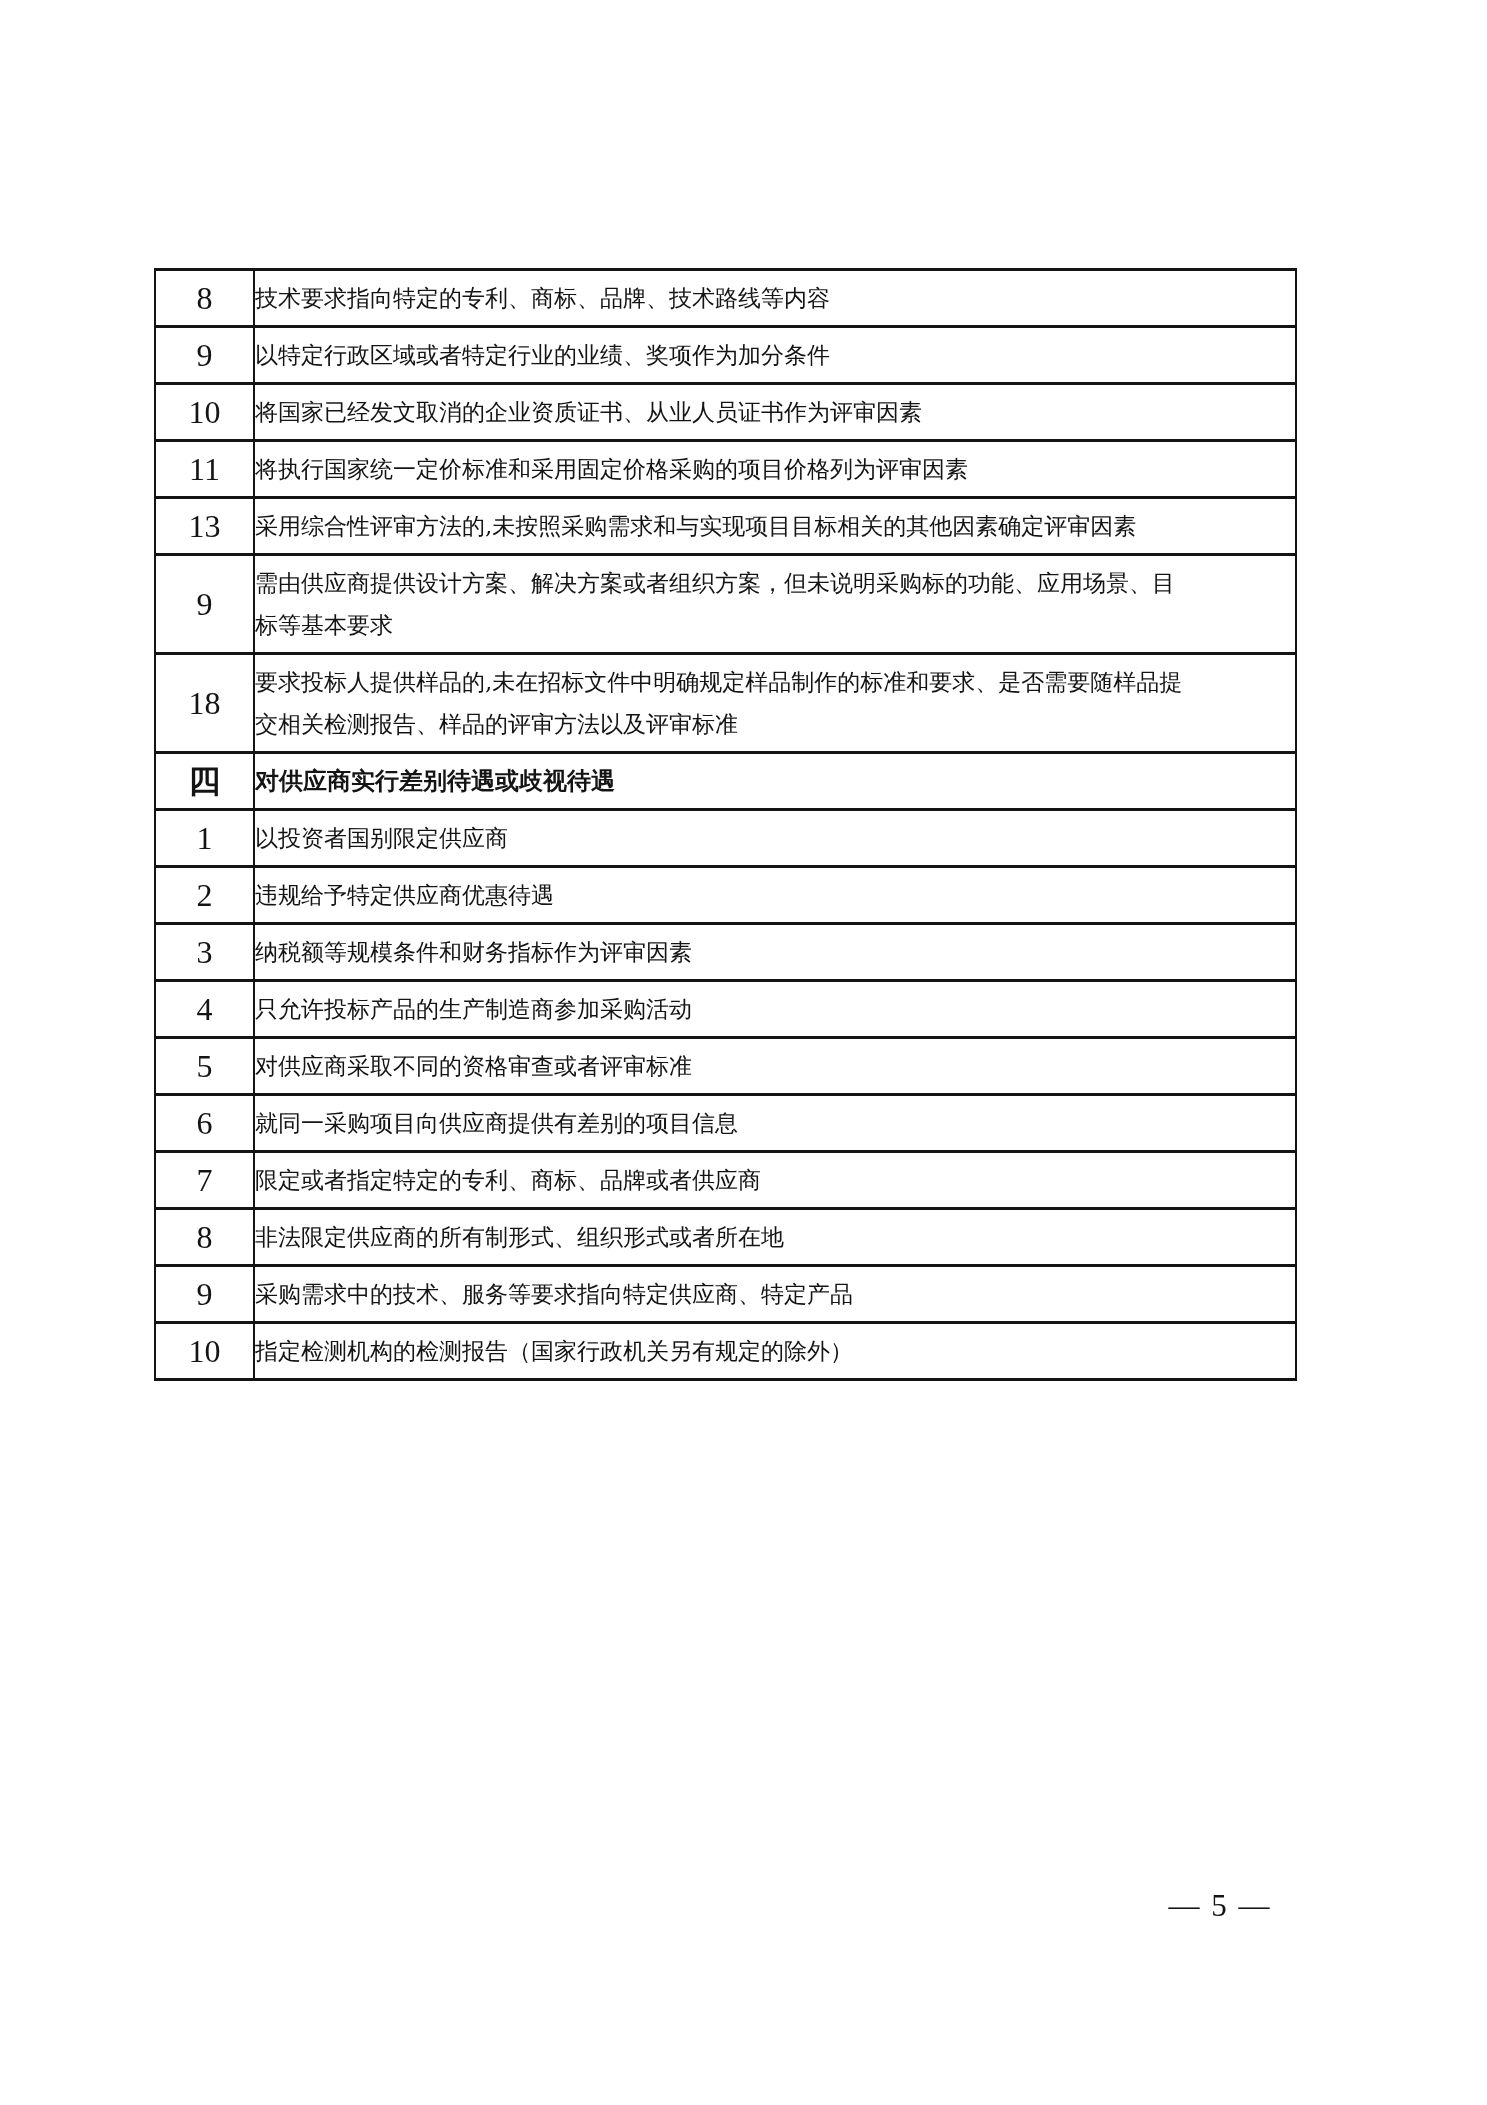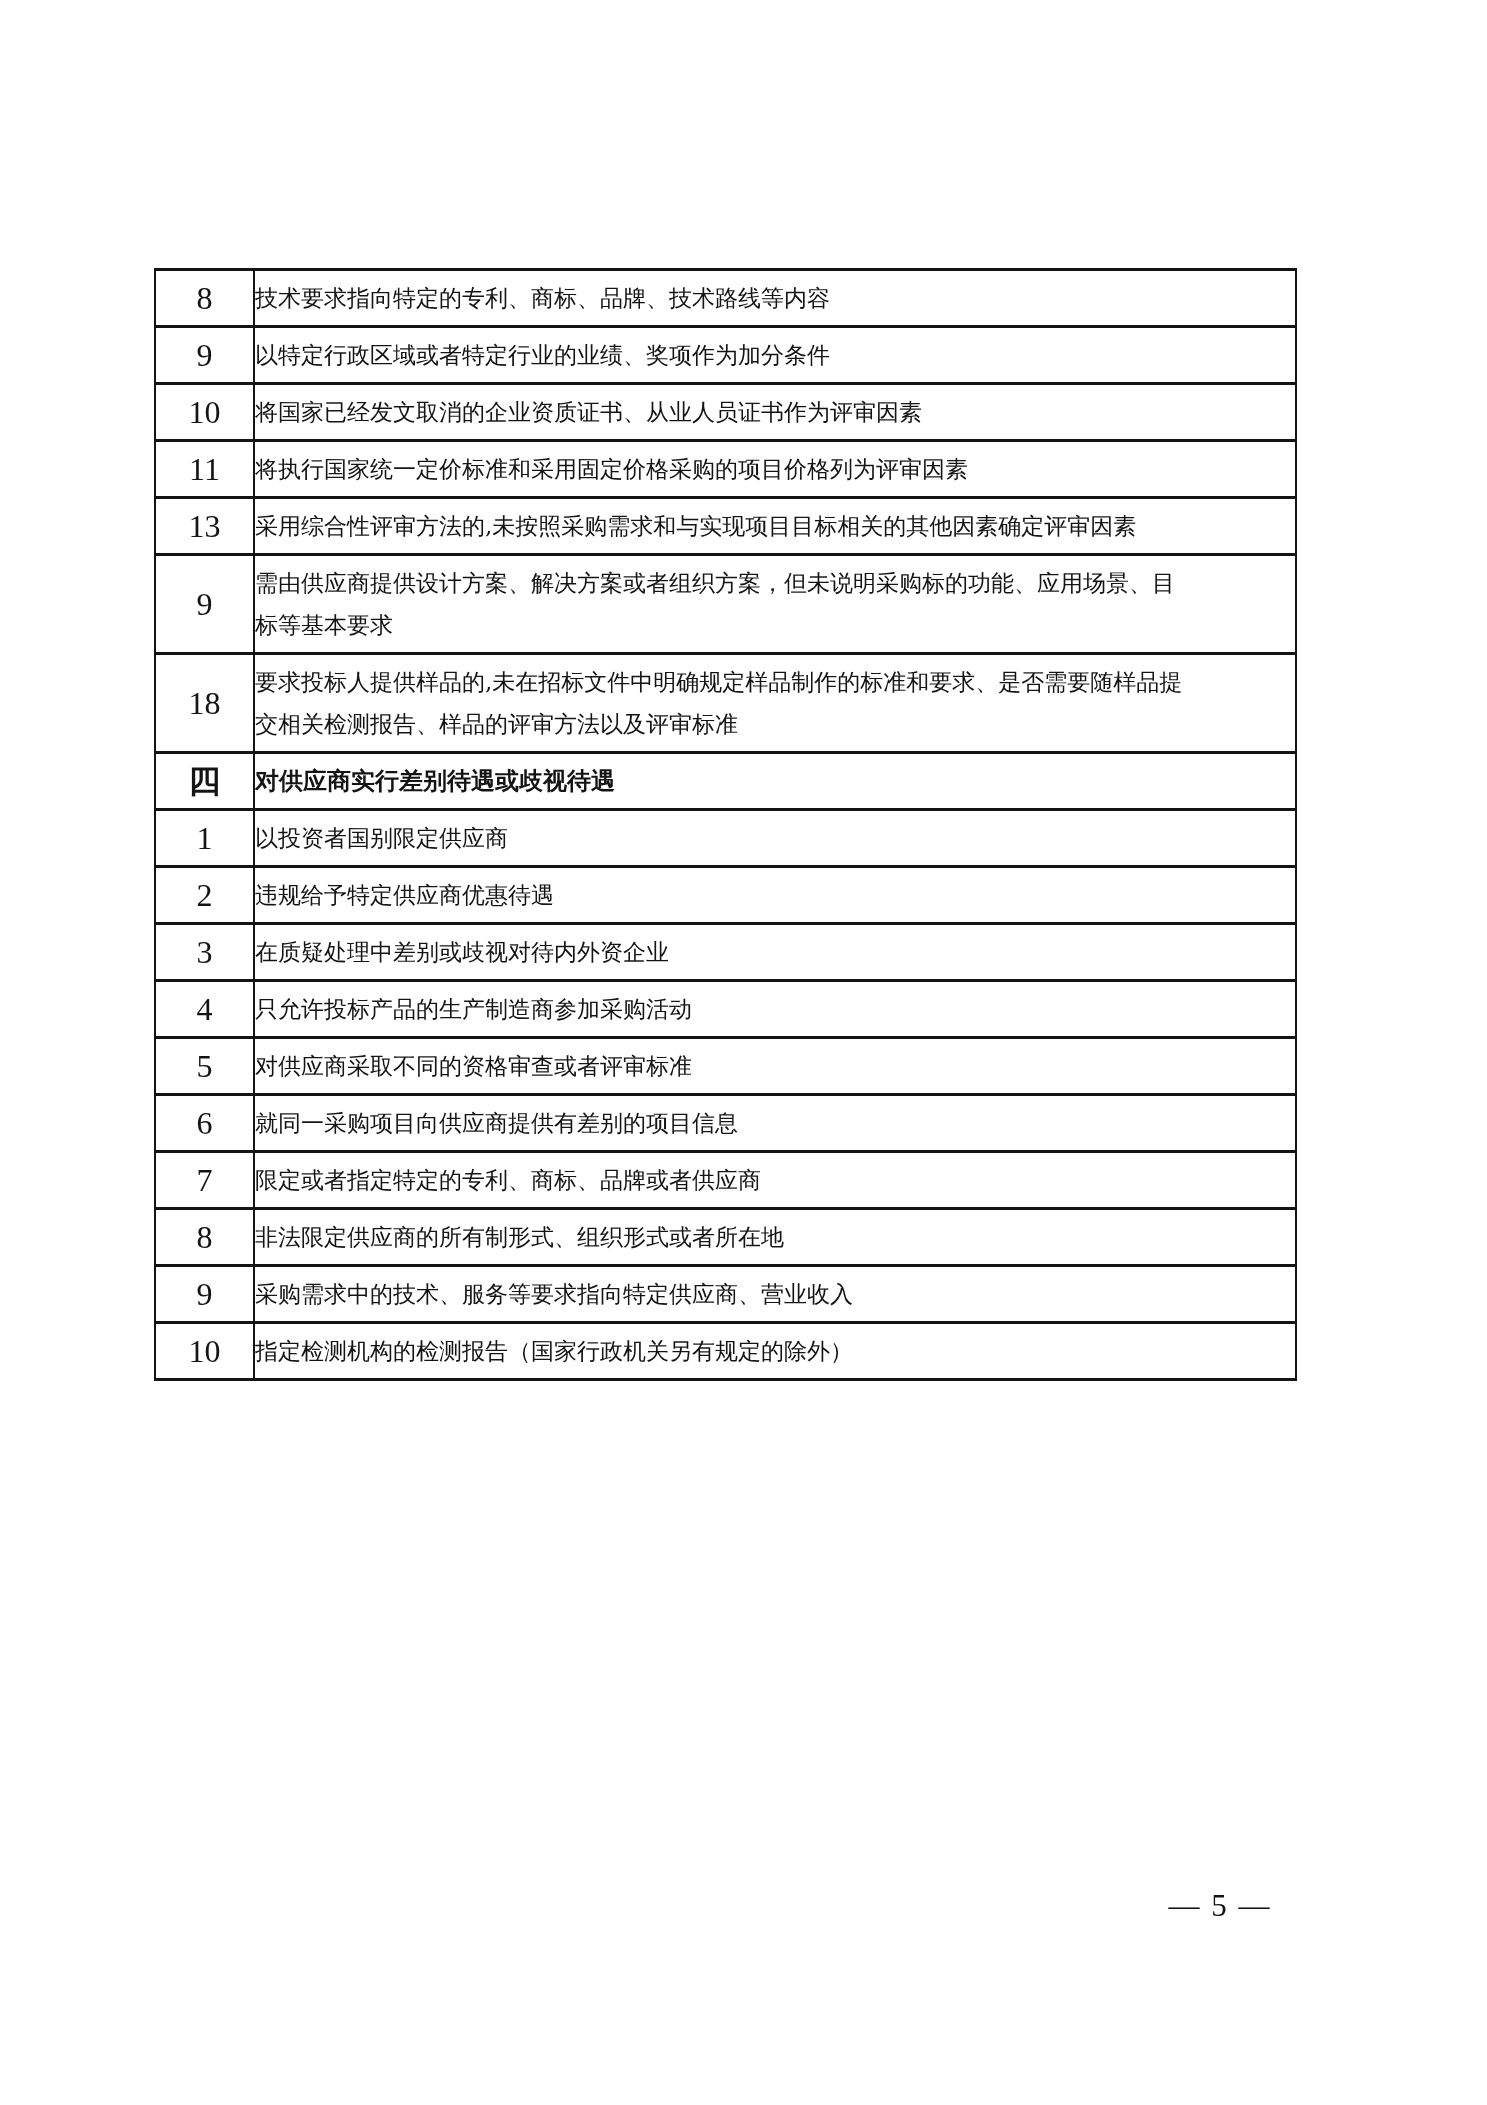--- a/index.html
+++ b/index.html
@@ -130,21 +130,21 @@
         </tr>
         <tr class="row">
           <td class="num">2</td>
           <td class="content">
             <div class="text-block">违规给予特定供应商优惠待遇</div>
           </td>
         </tr>
         <tr class="row">
           <td class="num">3</td>
           <td class="content">
-            <div class="text-block">在质疑处理中差别或歧视对待内外资企业</div>
+            <div class="text-block">纳税额等规模条件和财务指标作为评审因素</div>
           </td>
         </tr>
         <tr class="row">
           <td class="num">4</td>
           <td class="content">
             <div class="text-block">只允许投标产品的生产制造商参加采购活动</div>
           </td>
         </tr>
         <tr class="row">
           <td class="num">5</td>
@@ -166,21 +166,21 @@
         </tr>
         <tr class="row">
           <td class="num">8</td>
           <td class="content">
             <div class="text-block">非法限定供应商的所有制形式、组织形式或者所在地</div>
           </td>
         </tr>
         <tr class="row">
           <td class="num">9</td>
           <td class="content">
-            <div class="text-block">采购需求中的技术、服务等要求指向特定供应商、营业收入</div>
+            <div class="text-block">采购需求中的技术、服务等要求指向特定供应商、特定产品</div>
           </td>
         </tr>
         <tr class="row">
           <td class="num">10</td>
           <td class="content">
             <div class="text-block">指定检测机构的检测报告（国家行政机关另有规定的除外）</div>
           </td>
         </tr>
       </tbody>
   </table>

